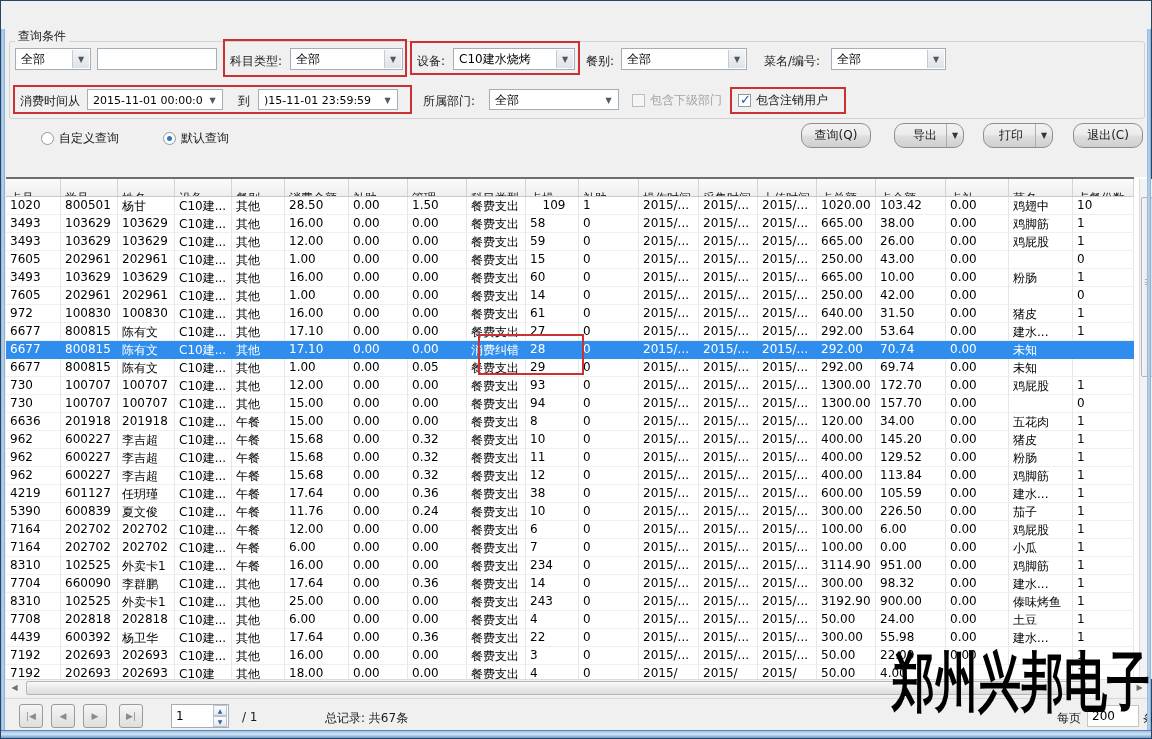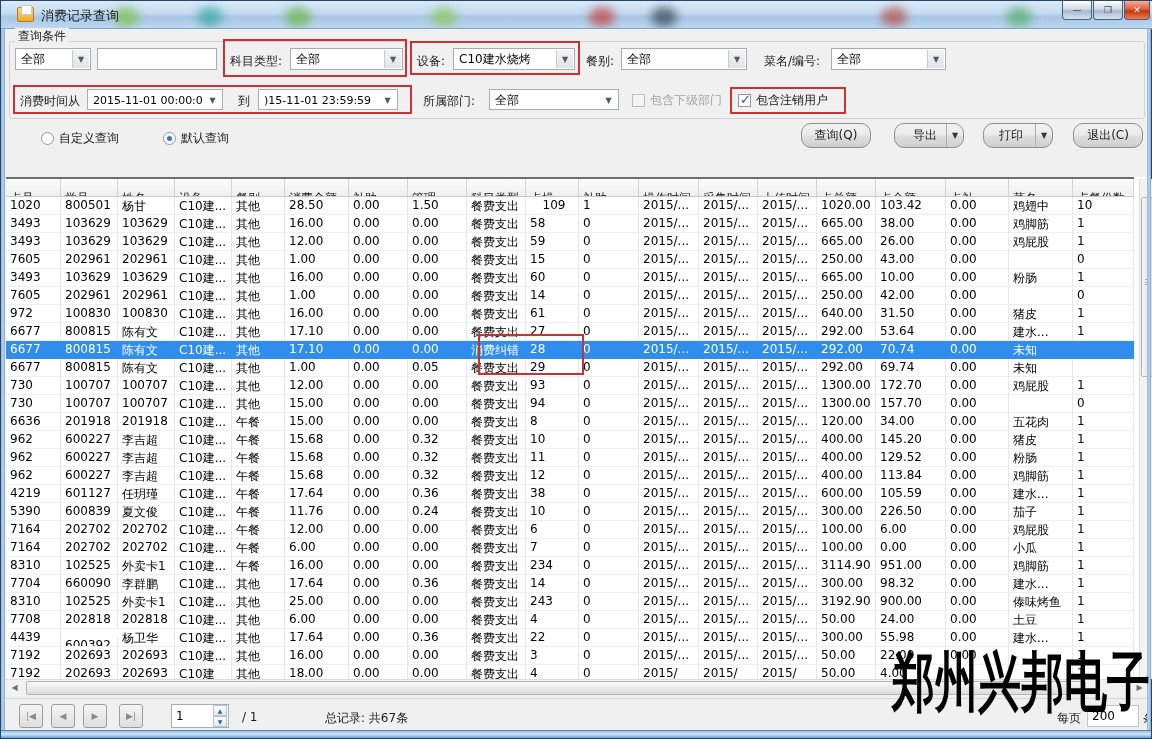--- a/index.html
+++ b/index.html
@@ -112,35 +112,20 @@
 
   .watermark { position:absolute; left:891px; top:638px; z-index:60; pointer-events:none;
     font-size:43px; font-weight:900; color:#000; letter-spacing:0px; white-space:nowrap;
     transform:scaleY(1.5); transform-origin:top left; }
 </style>
 </head>
 <body>
 
 <div class="window">
 
-  <div class="titlebar">
-    <div class="blob" style="left:112px;background:#7fc24e"></div>
-    <div class="blob" style="left:196px;background:#3aa8a0"></div>
-    <div class="blob" style="left:284px;background:#6db84a"></div>
-    <div class="blob" style="left:430px;background:#8bc75e"></div>
-    <div class="blob" style="left:588px;background:#c2473f"></div>
-    <div class="blob" style="left:650px;background:#3c4a56"></div>
-    <div class="blob" style="left:880px;background:#b8554a"></div>
-    <div class="blob" style="left:1005px;background:#58b06c"></div>
-    <div class="title-icon"></div>
-    <div class="title-text">消费记录查询</div>
-    <div class="winbtn btn-min">—</div>
-    <div class="winbtn btn-max">❐</div>
-    <div class="winbtn btn-close">✕</div>
-  </div>
 
   <div class="frame-side frame-left"></div>
   <div class="frame-side frame-right"></div>
   <div class="frame-bottom"></div>
 
   <div class="groupbox"></div>
   <div class="group-label">查询条件</div>
 
   <div class="combo" style="left:14px;top:47px;width:76px">
     <span>全部</span>
@@ -740,21 +725,21 @@
           <div class="td" style="width: 59px;">2015/...</div>
           <div class="td" style="width: 59px;">2015/...</div>
           <div class="td" style="width: 59px;">50.00</div>
           <div class="td" style="width: 70px;">24.00</div>
           <div class="td" style="width: 63px;">0.00</div>
           <div class="td" style="width: 64px;">土豆</div>
           <div class="td" style="width: 61px;">1</div>
         </div>
         <div class="tr">
           <div class="td" style="width: 55px;">4439</div>
-          <div class="td" style="width: 57px; margin-top: 8px;">600392</div>
+          <div class="td" style="width: 57px;">600392</div>
           <div class="td" style="width: 57px;">杨卫华</div>
           <div class="td" style="width: 57px;">C10建...</div>
           <div class="td" style="width: 53px;">其他</div>
           <div class="td" style="width: 64px;">17.64</div>
           <div class="td" style="width: 59px;">0.00</div>
           <div class="td" style="width: 59px;">0.36</div>
           <div class="td" style="width: 59px;">餐费支出</div>
           <div class="td" style="width: 53px;">22</div>
           <div class="td" style="width: 60px;">0</div>
           <div class="td" style="width: 60px;">2015/...</div>

